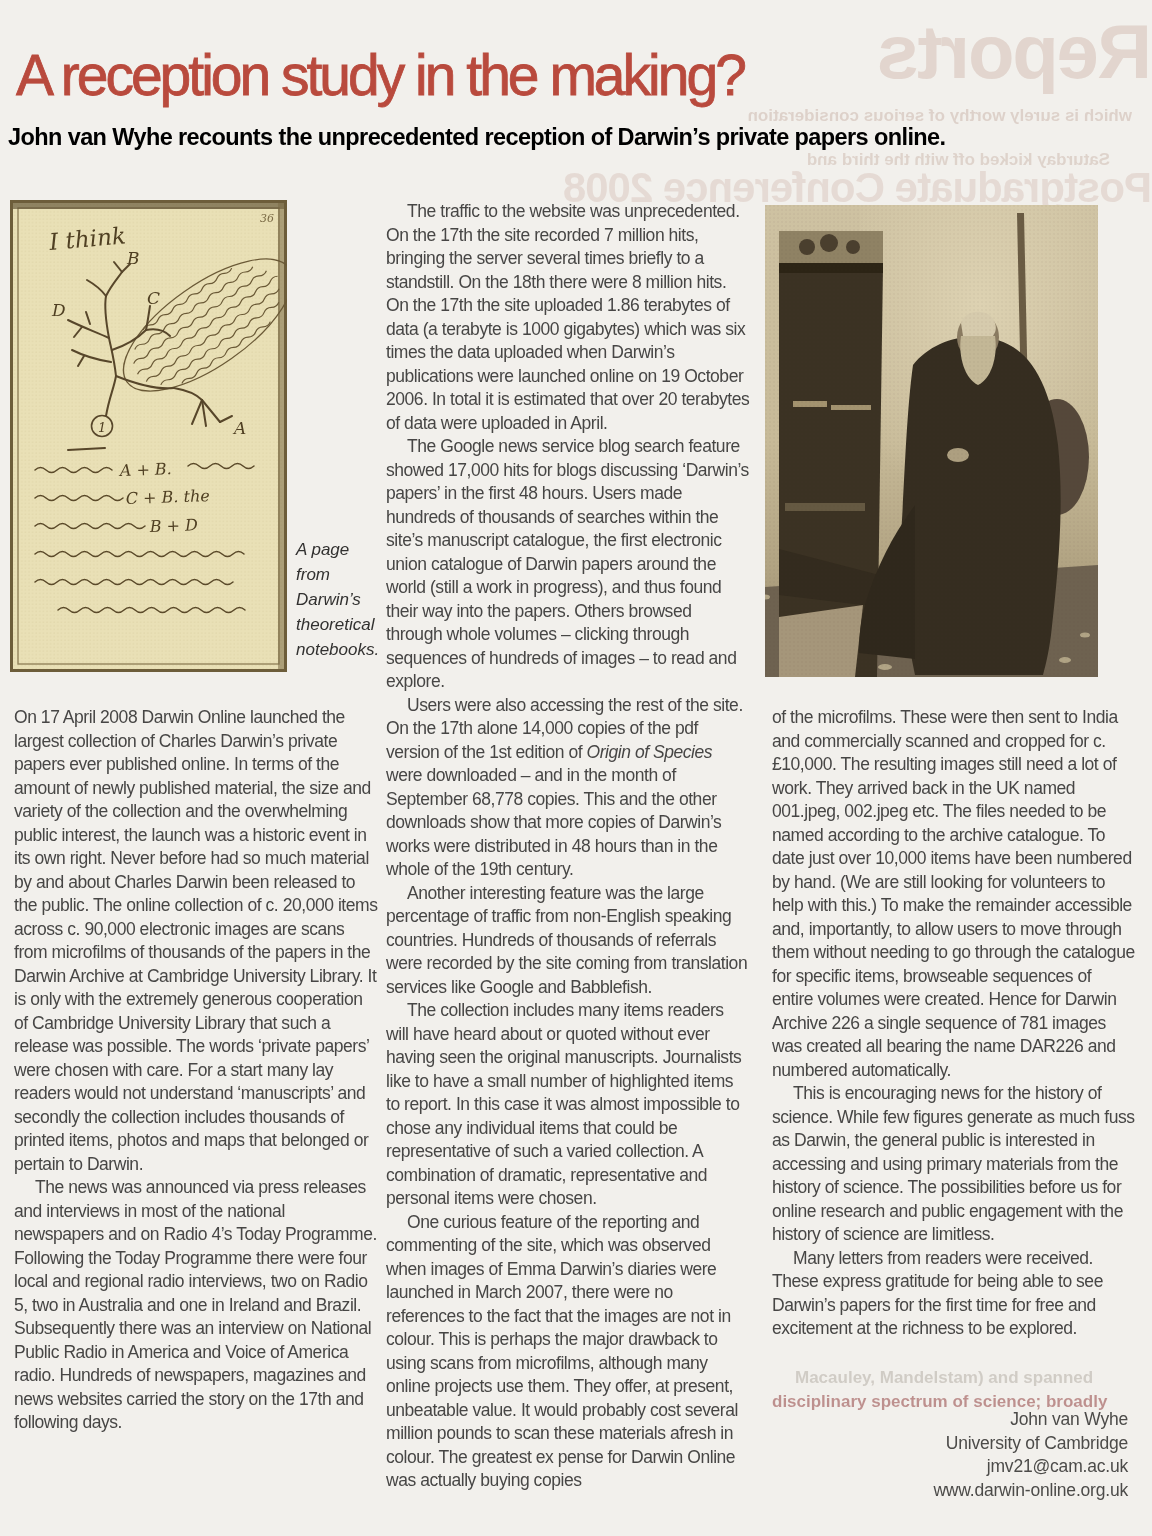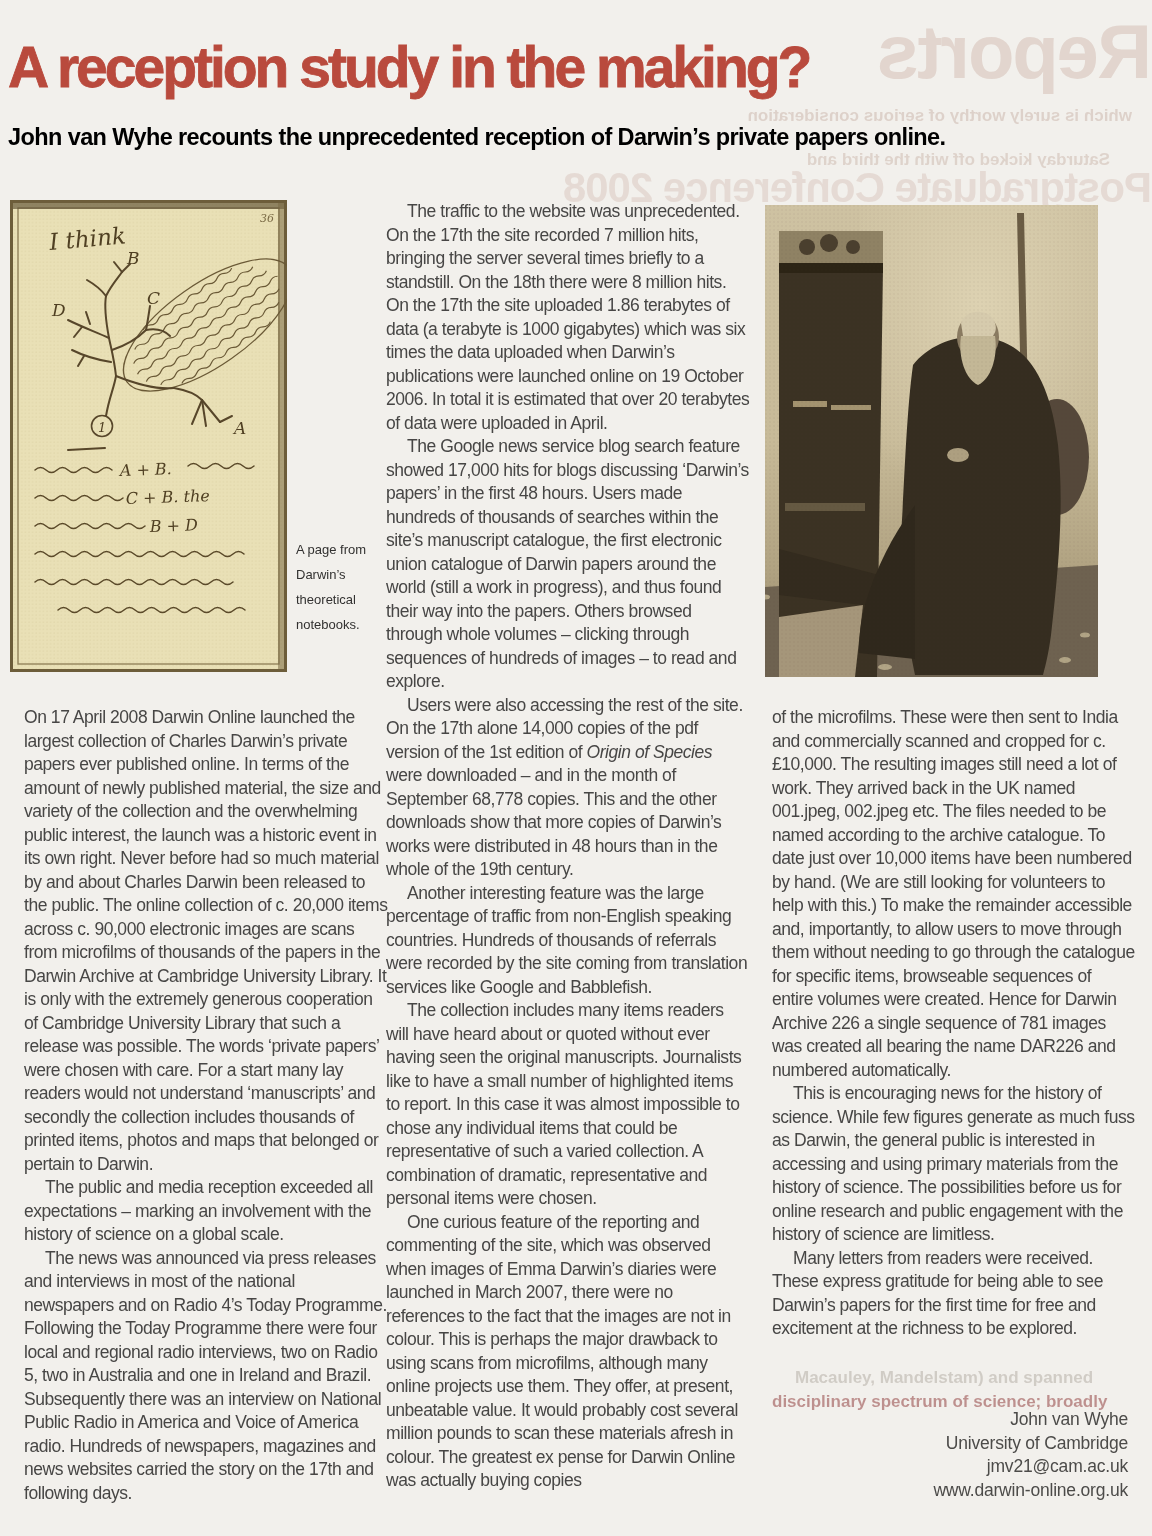--- a/index.html
+++ b/index.html
@@ -14,43 +14,43 @@
   .ghost{position:absolute;font-weight:700;color:#c9ab9f;pointer-events:none;white-space:nowrap;}
   .mirrored{transform:scaleX(-1);}
   #ghost-reports{left:770px;top:8px;width:382px;font-size:76px;letter-spacing:-2px;opacity:.38;text-align:left;}
   #ghost-postgrad{left:505px;top:164px;width:647px;font-size:42px;letter-spacing:-1px;opacity:.30;text-align:left;}
   #ghost-top-a{left:772px;top:106px;width:360px;font-size:17px;opacity:.42;color:#c2a89c;}
   #ghost-top-b{left:780px;top:150px;width:330px;font-size:17px;opacity:.40;color:#c2a89c;}
   #ghost-bot-a{left:795px;top:1368px;width:360px;font-size:17px;opacity:.45;color:#a9a198;transform:none;}
   #ghost-bot-b{left:772px;top:1392px;width:360px;font-size:17px;opacity:.45;color:#7f1d1d;transform:none;}
   
   #title{
-    position:absolute;left:8px;top:34px;margin:0;
-    font-size:57px;font-weight:700;letter-spacing:-3px;
+    position:absolute;left:8px;top:34px;margin:8px;
+    font-size:57px;font-weight:400;letter-spacing:-3px;
     color:#b94a3d;-webkit-text-stroke:.8px #b94a3d;
   }
   #byline{
     position:absolute;left:8px;top:124px;margin:0;
     font-size:23.5px;font-weight:700;letter-spacing:-.6px;color:#000000;
   }
   
   figure{margin:0;padding:0;position:absolute;}
   #notebook-fig{left:10px;top:200px;width:277px;height:512px;}
   #photo-fig{left:765px;top:205px;width:333px;height:472px;}
   #notebook-caption{
     position:absolute;left:296px;top:537px;width:88px;
-    font-size:13px;line-height:25px;color:#323130;
+    font-size:17px;line-height:25px;font-style:italic;color:#323130;
   }
   
   .col{
     position:absolute;width:364px;
     font-size:17.5px;line-height:23.5px;letter-spacing:-.45px;
     color:#474645;text-align:left;hyphens:auto;-webkit-hyphens:auto;
   }
-  #col1{left:24px;top:706px;}
+  #col1{left:14px;top:706px;}
   #col2{left:386px;top:200px;}
   #col3{left:772px;top:706px;}
   .para{margin:0;}
   .para.indent{text-indent:21px;}
   
   #credits{
     position:absolute;right:24px;top:1408px;text-align:right;
     font-size:17.5px;line-height:23.5px;letter-spacing:-.2px;color:#4c4b49;
   }
   #credit-copyright{font-style:italic;font-size:20px;margin-top:3px;color:#3f3e3c;}
@@ -209,21 +209,20 @@
       <path d="M196,118 C200,103 226,103 230,118 C232,124 230,128 228,131 L198,131 Z" fill="#d6cbad"></path>
       <path d="M196,131 C193,152 200,174 213,180 C226,174 233,152 230,131 Z" fill="#c3b796"></path>
       <ellipse cx="193" cy="250" rx="11" ry="7" fill="#baac8b" opacity="0.9"></ellipse>
     </g>
     <rect width="333" height="472" fill="url(#halftone)"></rect>
   </svg>
 </figure>
 
 <div class="col" id="col1">
     <p class="para"><span>On 17 April 2008 Darwin Online launched the largest collection of Charles Darwin’s private papers ever published online. In terms of the amount of newly published material, the size and variety of the collection and the overwhelming public interest, the launch was a historic event in its own right. Never before had so much material by and about Charles Darwin been released to the public. The online collection of c. 20,000 items across c. 90,000 electronic images are scans from microfilms of thousands of the papers in the Darwin Archive at Cambridge University Library. It is only with the extremely generous cooperation of Cambridge University Library that such a release was possible. The words ‘private papers’ were chosen with care. For a start many lay readers would not understand ‘manuscripts’ and secondly the collection includes thousands of printed items, photos and maps that belonged or pertain to Darwin.</span></p>
-    <p class="para indent"><span>The public and media reception exceeded all expectations – marking an involvement with the history of science on a global scale.</span></p>
     <p class="para indent"><span>The news was announced via press releases and interviews in most of the national newspapers and on Radio 4’s Today Programme. Following the Today Programme there were four local and regional radio interviews, two on Radio 5, two in Australia and one in Ireland and Brazil. Subsequently there was an interview on National Public Radio in America and Voice of America radio. Hundreds of newspapers, magazines and news websites carried the story on the 17th and following days.</span></p>
   </div>
 <div class="col" id="col2">
     <p class="para indent"><span>The traffic to the website was unprecedented. On the 17th the site recorded 7 million hits, bringing the server several times briefly to a standstill. On the 18th there were 8 million hits. On the 17th the site uploaded 1.86 terabytes of data (a terabyte is 1000 gigabytes) which was six times the data uploaded when Darwin’s publications were launched online on 19 October 2006. In total it is estimated that over 20 terabytes of data were uploaded in April.</span></p>
     <p class="para indent"><span>The Google news service blog search feature showed 17,000 hits for blogs discussing ‘Darwin’s papers’ in the first 48 hours. Users made hundreds of thousands of searches within the site’s manuscript catalogue, the first electronic union catalogue of Darwin papers around the world (still a work in progress), and thus found their way into the papers. Others browsed through whole volumes – clicking through sequences of hundreds of images – to read and explore.</span></p>
     <p class="para indent"><span>Users were also accessing the rest of the site. On the 17th alone 14,000 copies of the pdf version of the 1st edition of </span><em>Origin of Species</em><span> were downloaded – and in the month of September 68,778 copies. This and the other downloads show that more copies of Darwin’s works were distributed in 48 hours than in the whole of the 19th century.</span></p>
     <p class="para indent"><span>Another interesting feature was the large percentage of traffic from non-English speaking countries. Hundreds of thousands of referrals were recorded by the site coming from translation services like Google and Babblefish.</span></p>
     <p class="para indent"><span>The collection includes many items readers will have heard about or quoted without ever having seen the original manuscripts. Journalists like to have a small number of highlighted items to report. In this case it was almost impossible to chose any individual items that could be representative of such a varied collection. A combination of dramatic, representative and personal items were chosen.</span></p>
     <p class="para indent"><span>One curious feature of the reporting and commenting of the site, which was observed when images of Emma Darwin’s diaries were launched in March 2007, there were no references to the fact that the images are not in colour. This is perhaps the major drawback to using scans from microfilms, although many online projects use them. They offer, at present, unbeatable value. It would probably cost several million pounds to scan these materials afresh in colour. The greatest ex pense for Darwin Online was actually buying copies</span></p>
   </div>

